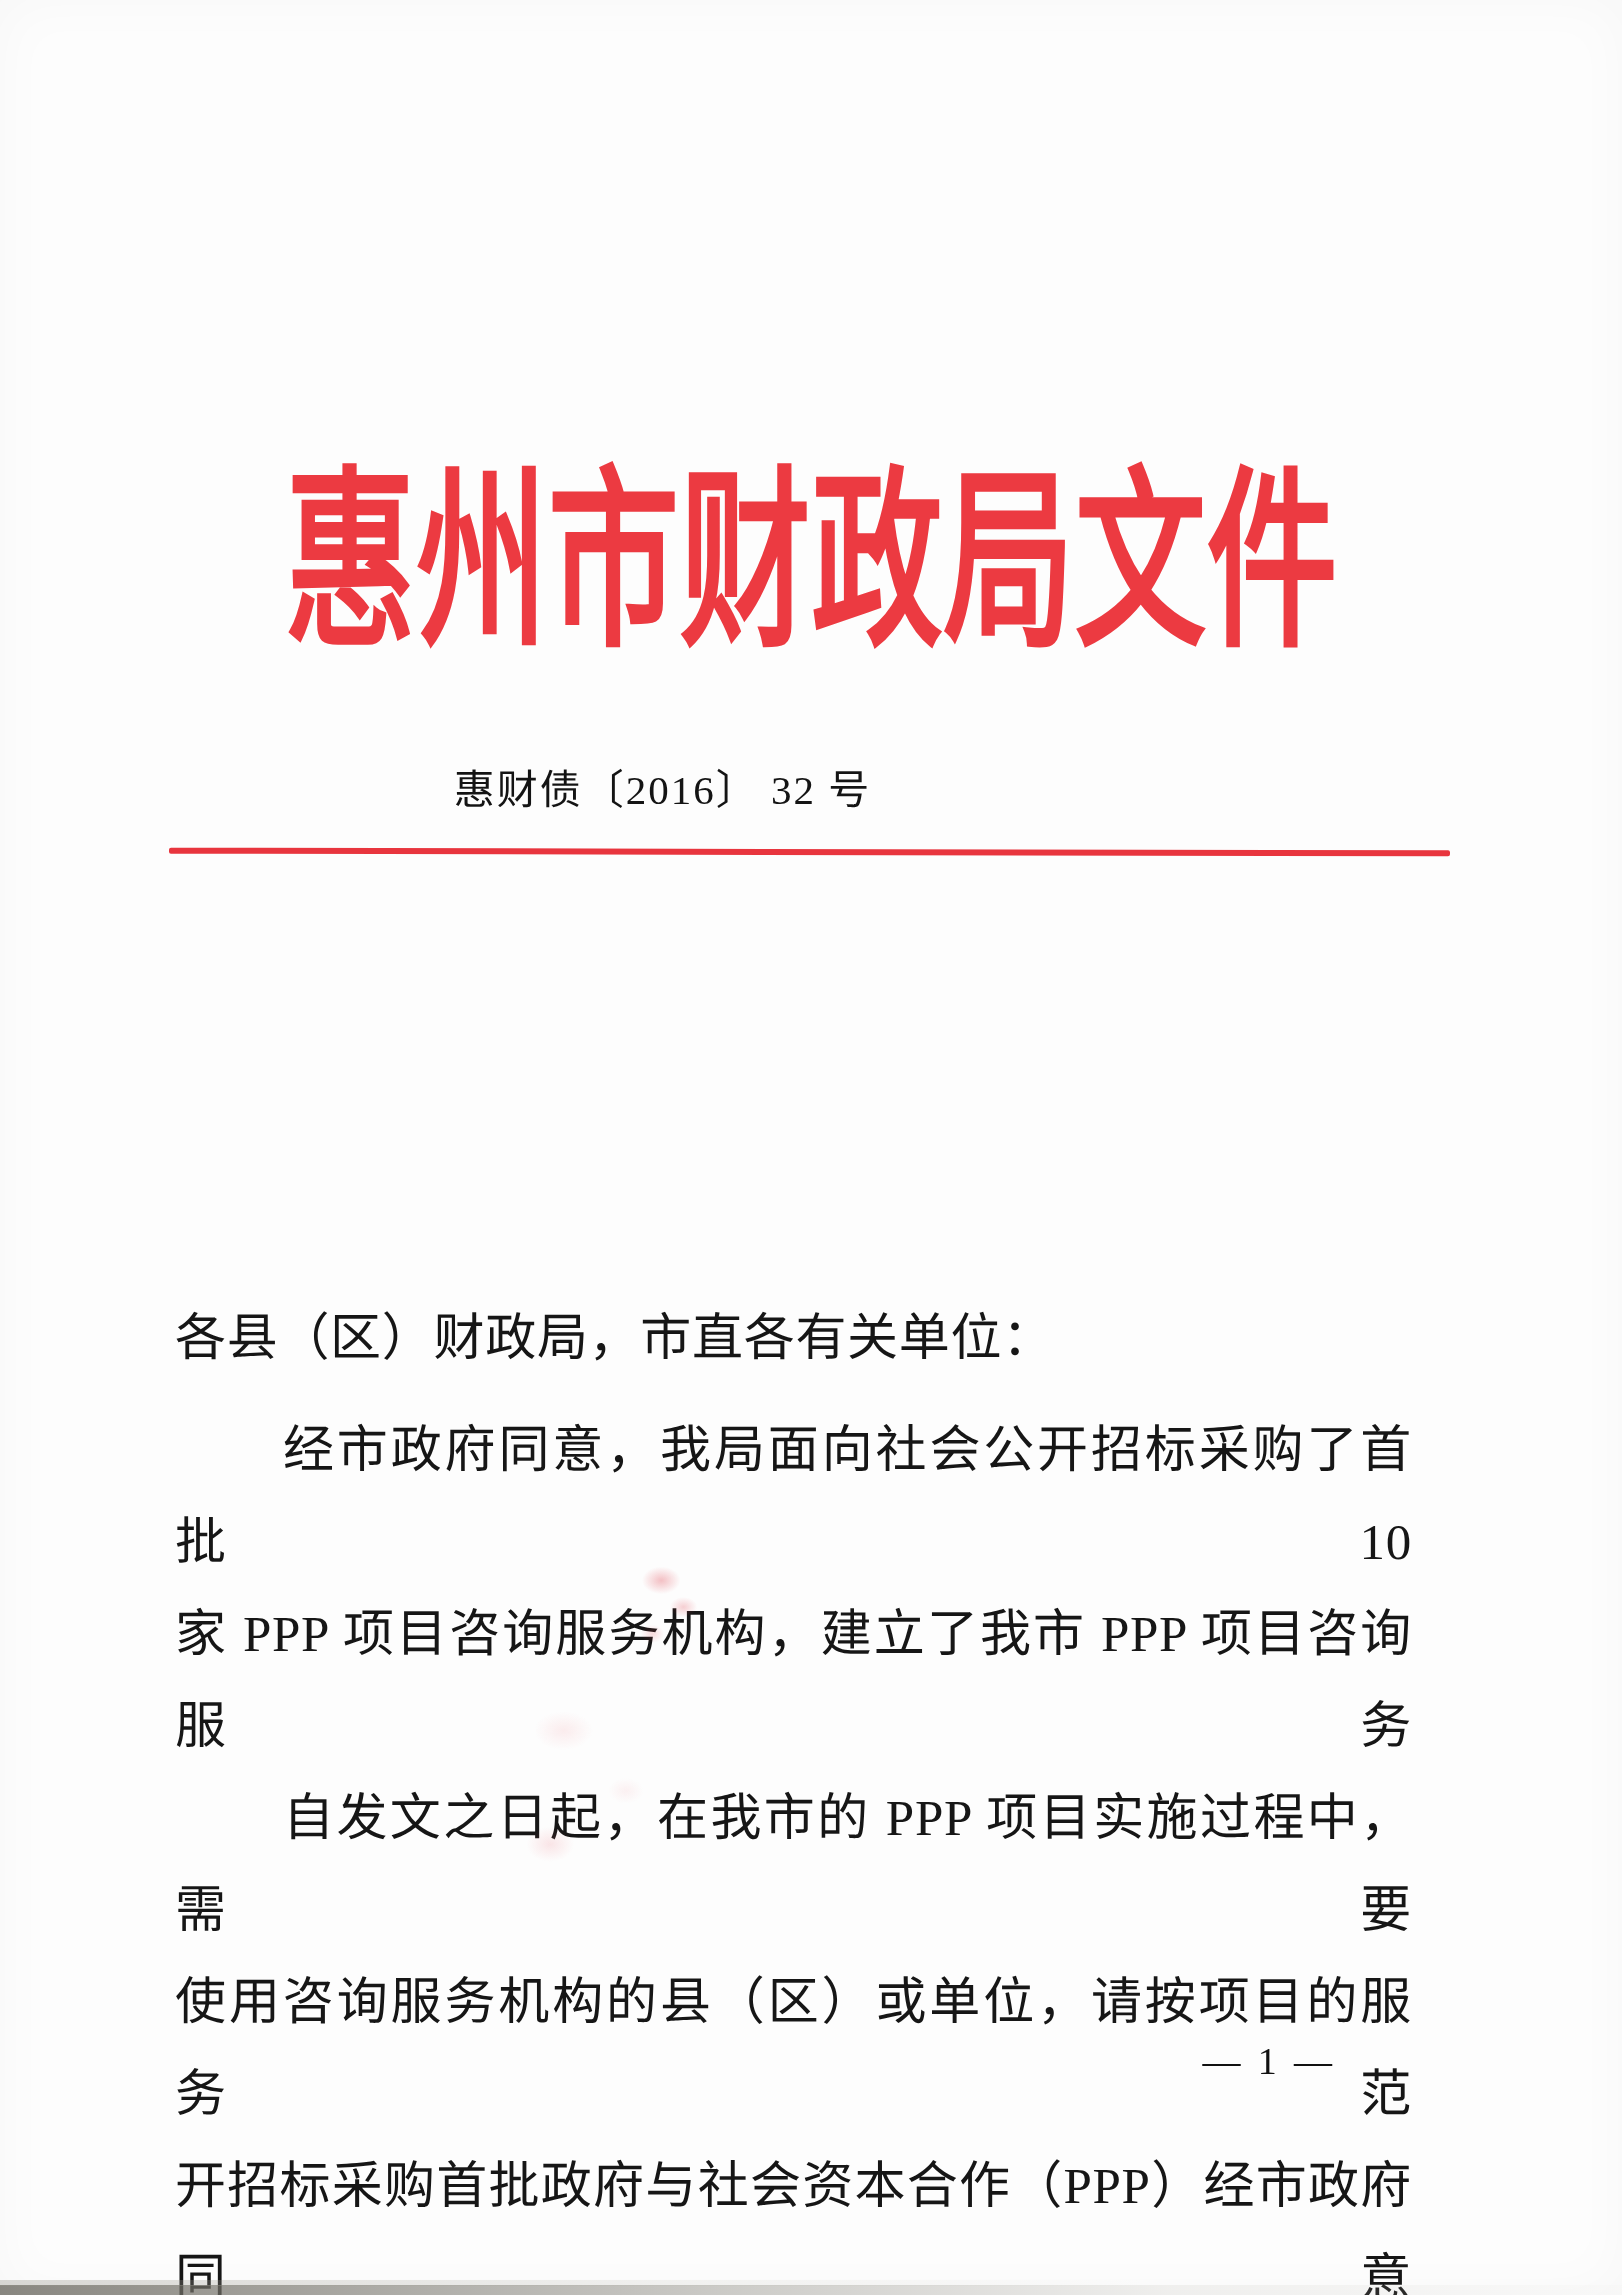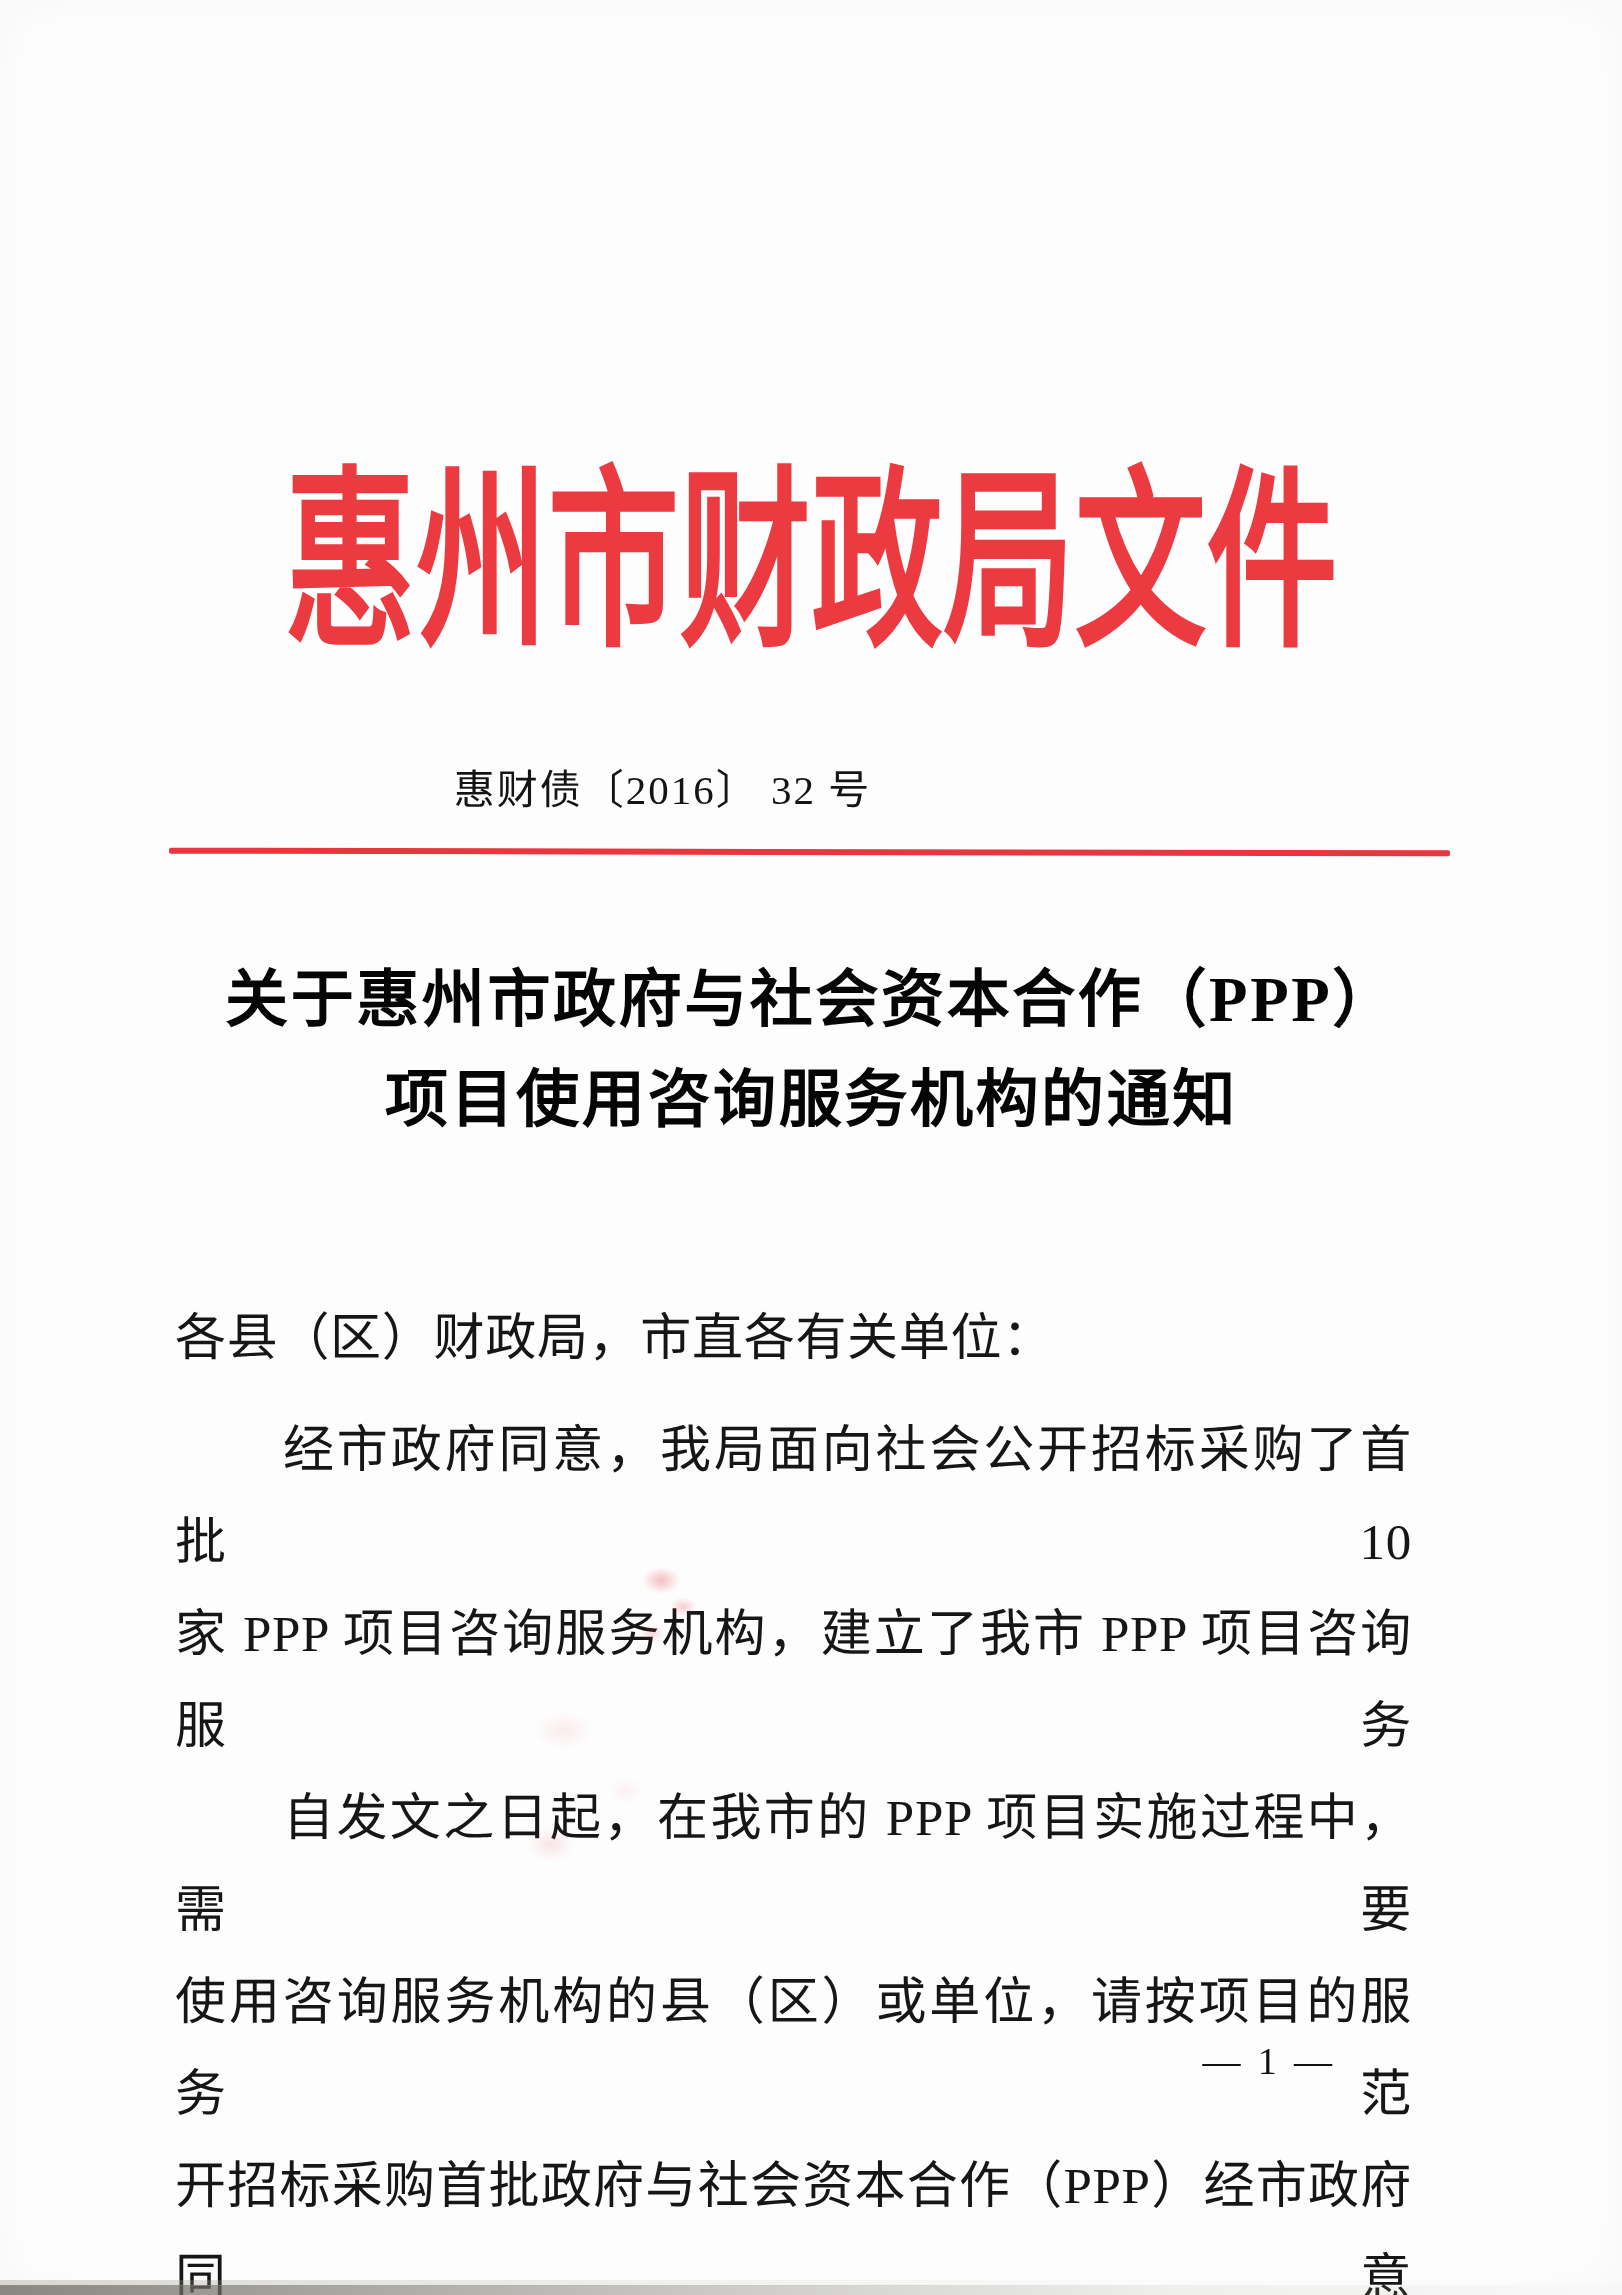--- a/index.html
+++ b/index.html
@@ -81,24 +81,20 @@
 <body>
 
 <div class="page">
 
   <div class="agency">惠州市财政局文件</div>
 
   <div class="docno">惠财债〔2016〕 32 号</div>
 
   <div class="rule"></div>
 
-  <div class="title">
-    <div>关于惠州市政府与社会资本合作（PPP）</div>
-    <div>项目使用咨询服务机构的通知</div>
-  </div>
 
   <div class="docbody">
     <div class="line">各县（区）财政局，市直各有关单位：</div>
     <div class="line ind j pgap">经市政府同意，我局面向社会公开招标采购了首批 10</div>
     <div class="line j">家 PPP 项目咨询服务机构，建立了我市 PPP 项目咨询服务</div>
     <div class="line ind j">自发文之日起，在我市的 PPP 项目实施过程中，需要</div>
     <div class="line j">使用咨询服务机构的县（区）或单位，请按项目的服务范</div>
     <div class="line j">开招标采购首批政府与社会资本合作（PPP）经市政府同意</div>
   </div>
 

